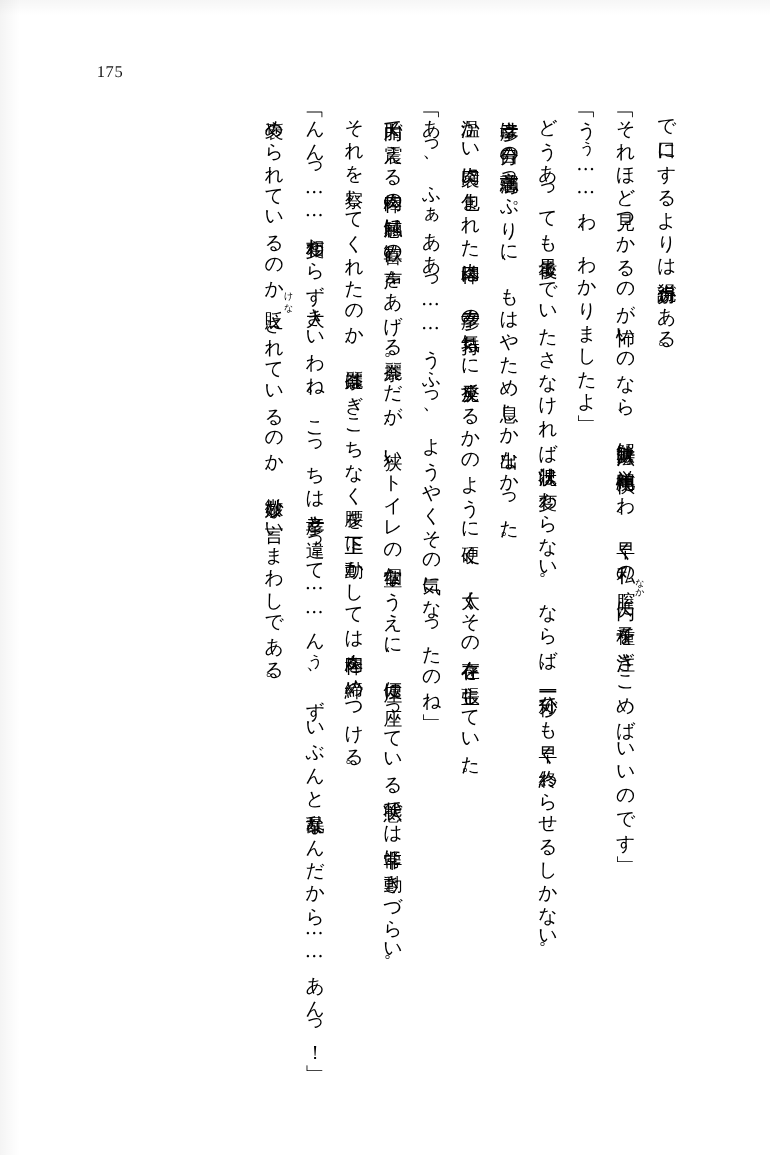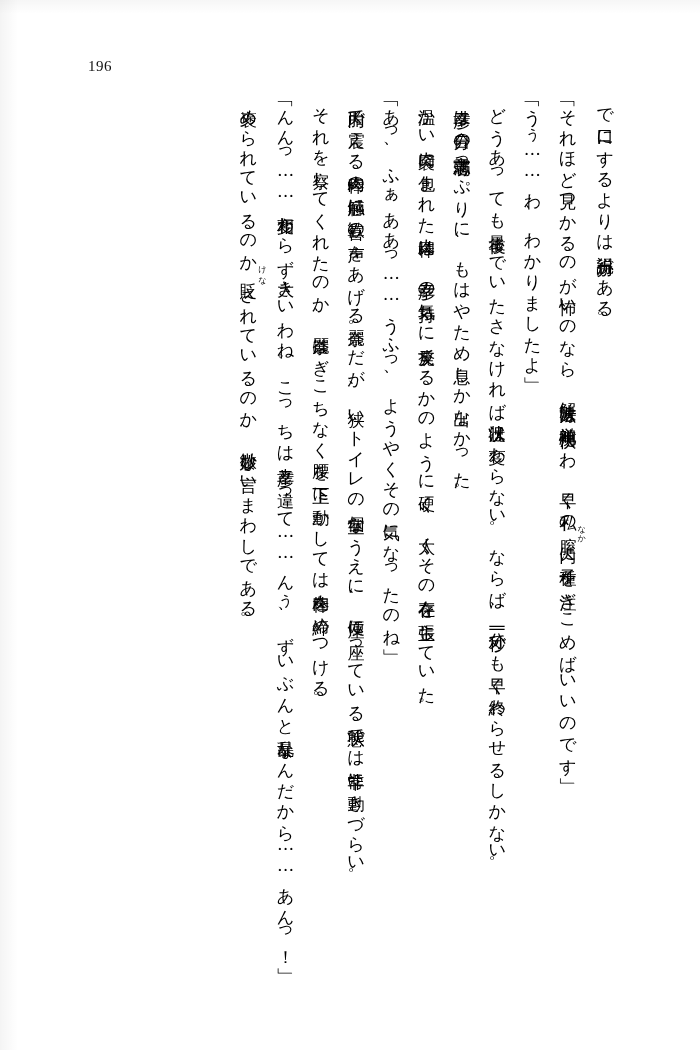--- a/index.html
+++ b/index.html
@@ -86,21 +86,21 @@
   }
 </style>
 </head>
 <body>
 
 <div class="page">
 
   <div class="edge-top"></div>
   <div class="edge-left"></div>
 
-  <div class="page-number">196</div>
+  <div class="page-number">175</div>
 
   <div class="vtext">
 
     <p><span>で口にするよりは説得力がある。</span></p>
 
     <p>「それほど見つかるのが怖いのなら、解決方法は単純明快だわ。早く私の<ruby>膣内<rt>なか</rt></ruby>に子種を注ぎこめばいいのです」</p>
 
     <p><span>「うぅ……わ、わかりましたよ」</span></p>
 
     <p><span>どうあっても最後までいたさなければ状況は変わらない。ならば、一分一秒でも早く終わらせるしかない。</span></p>

